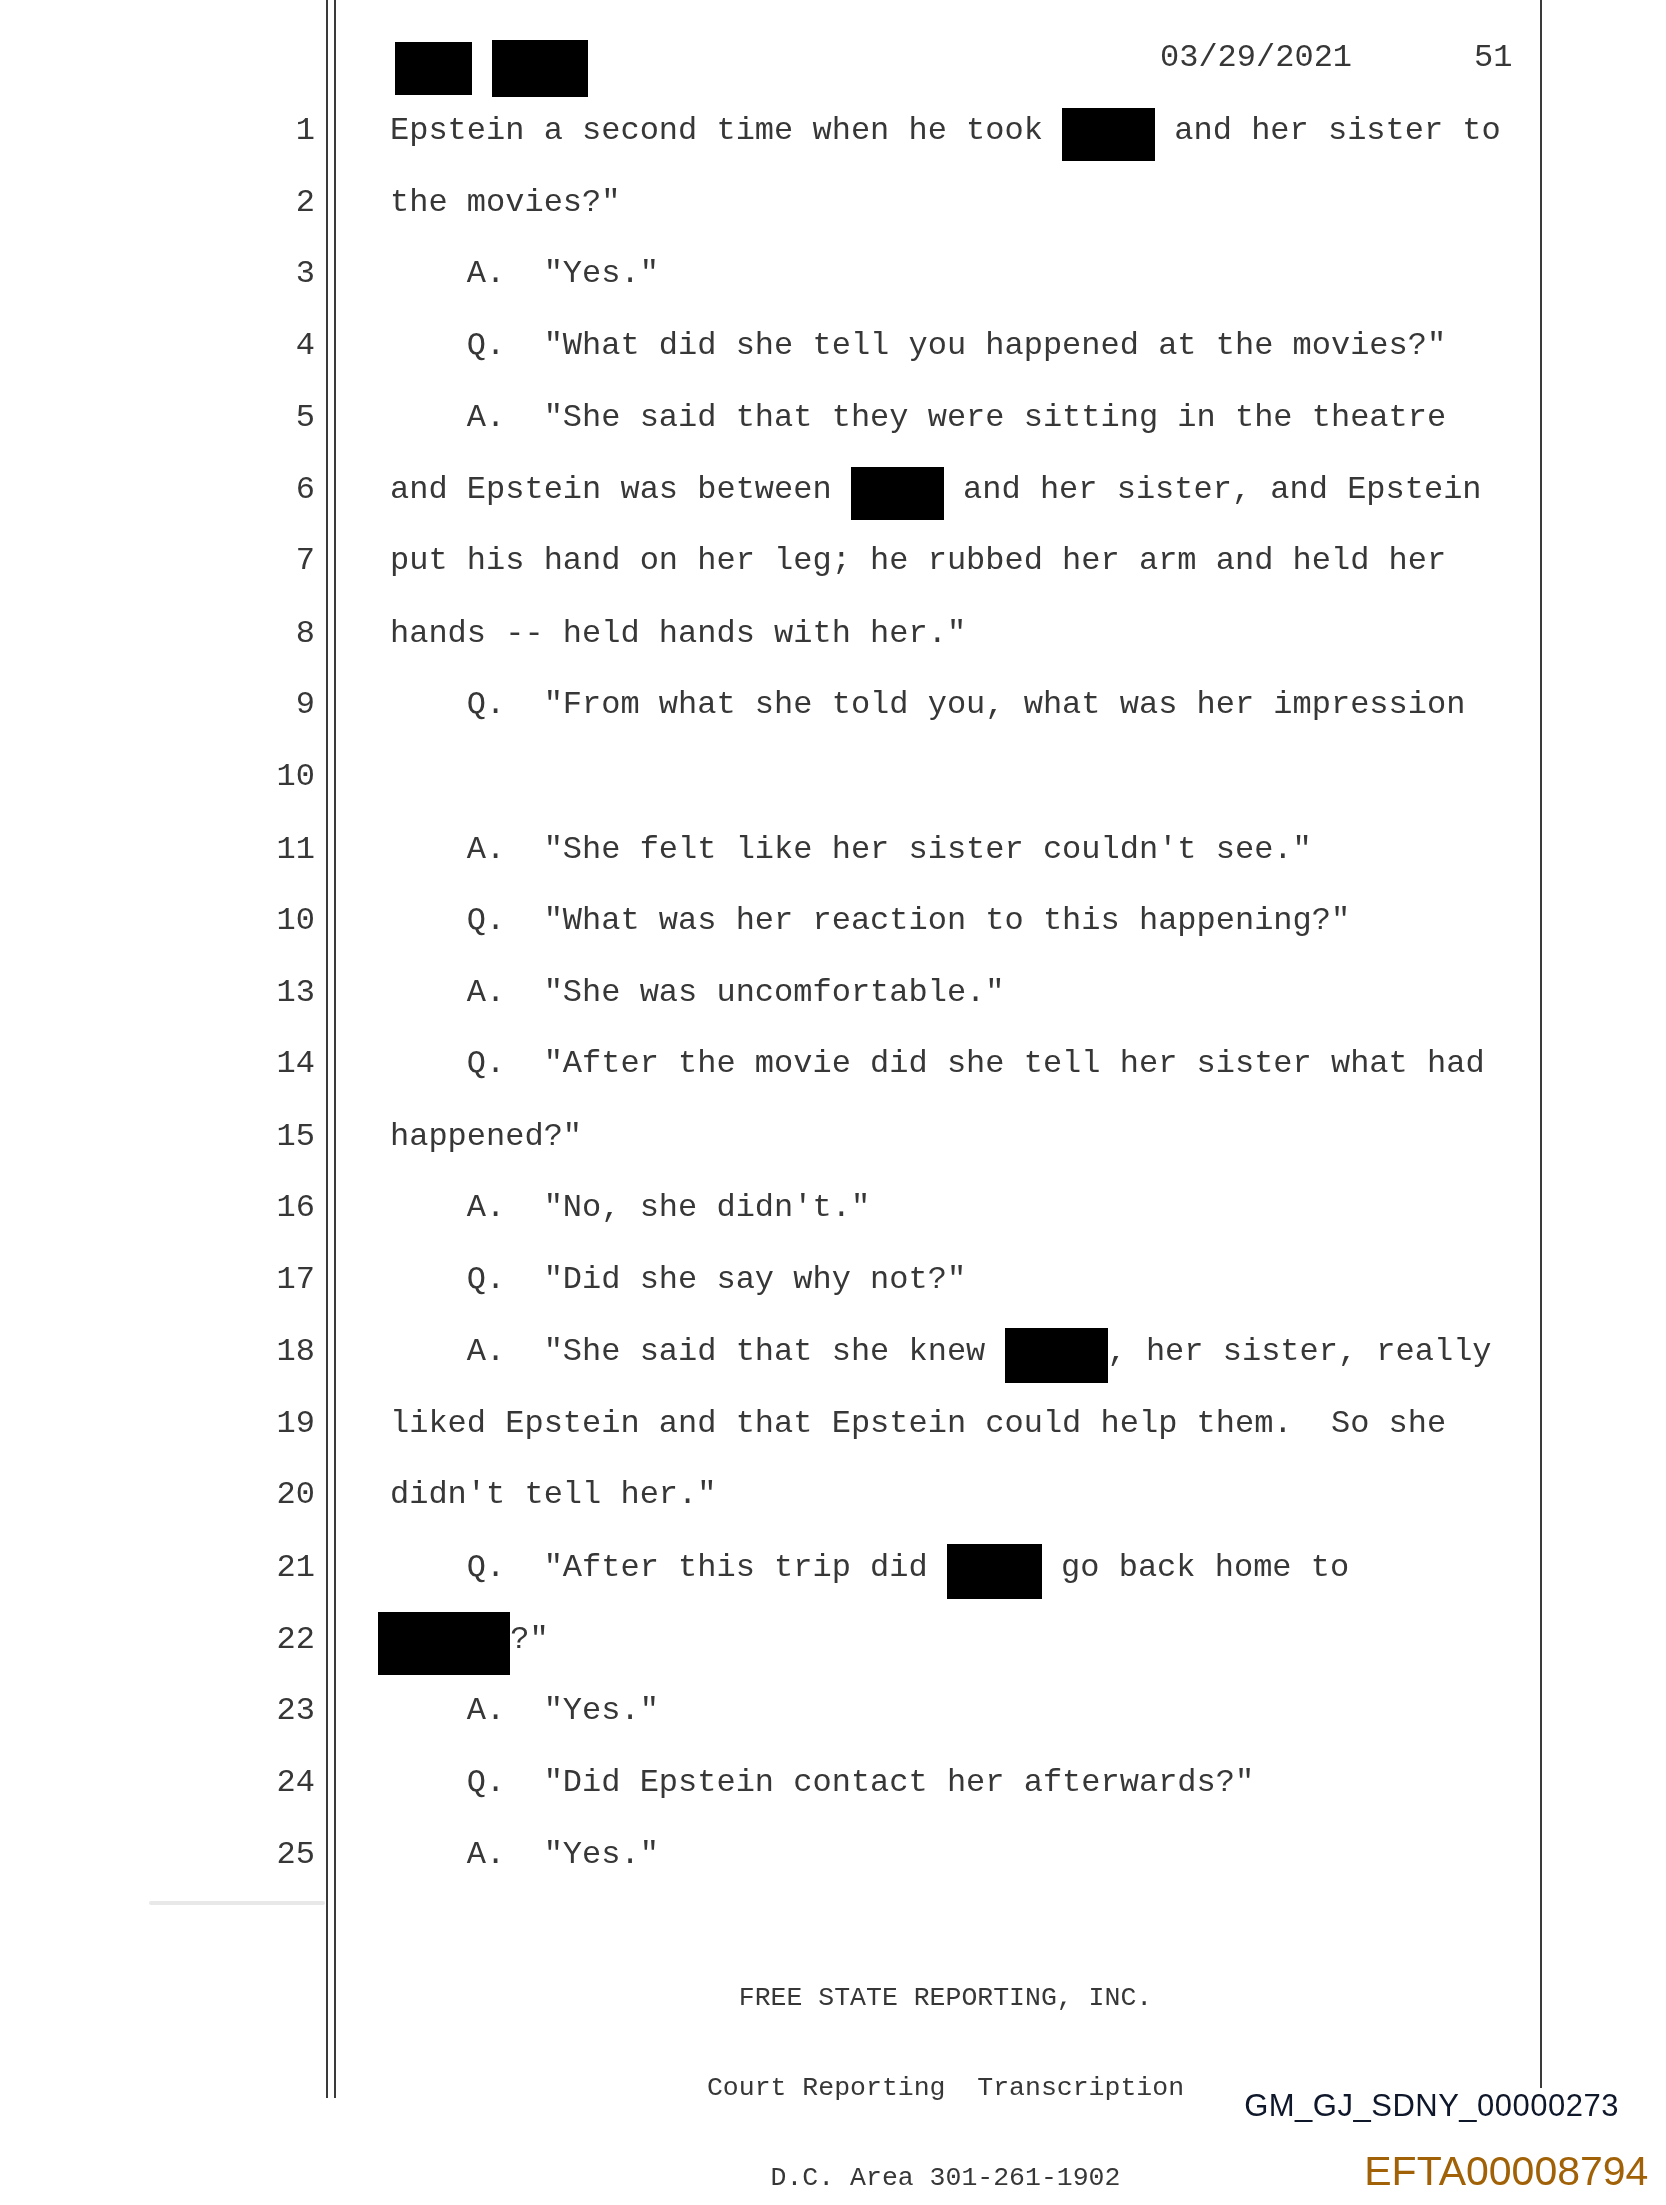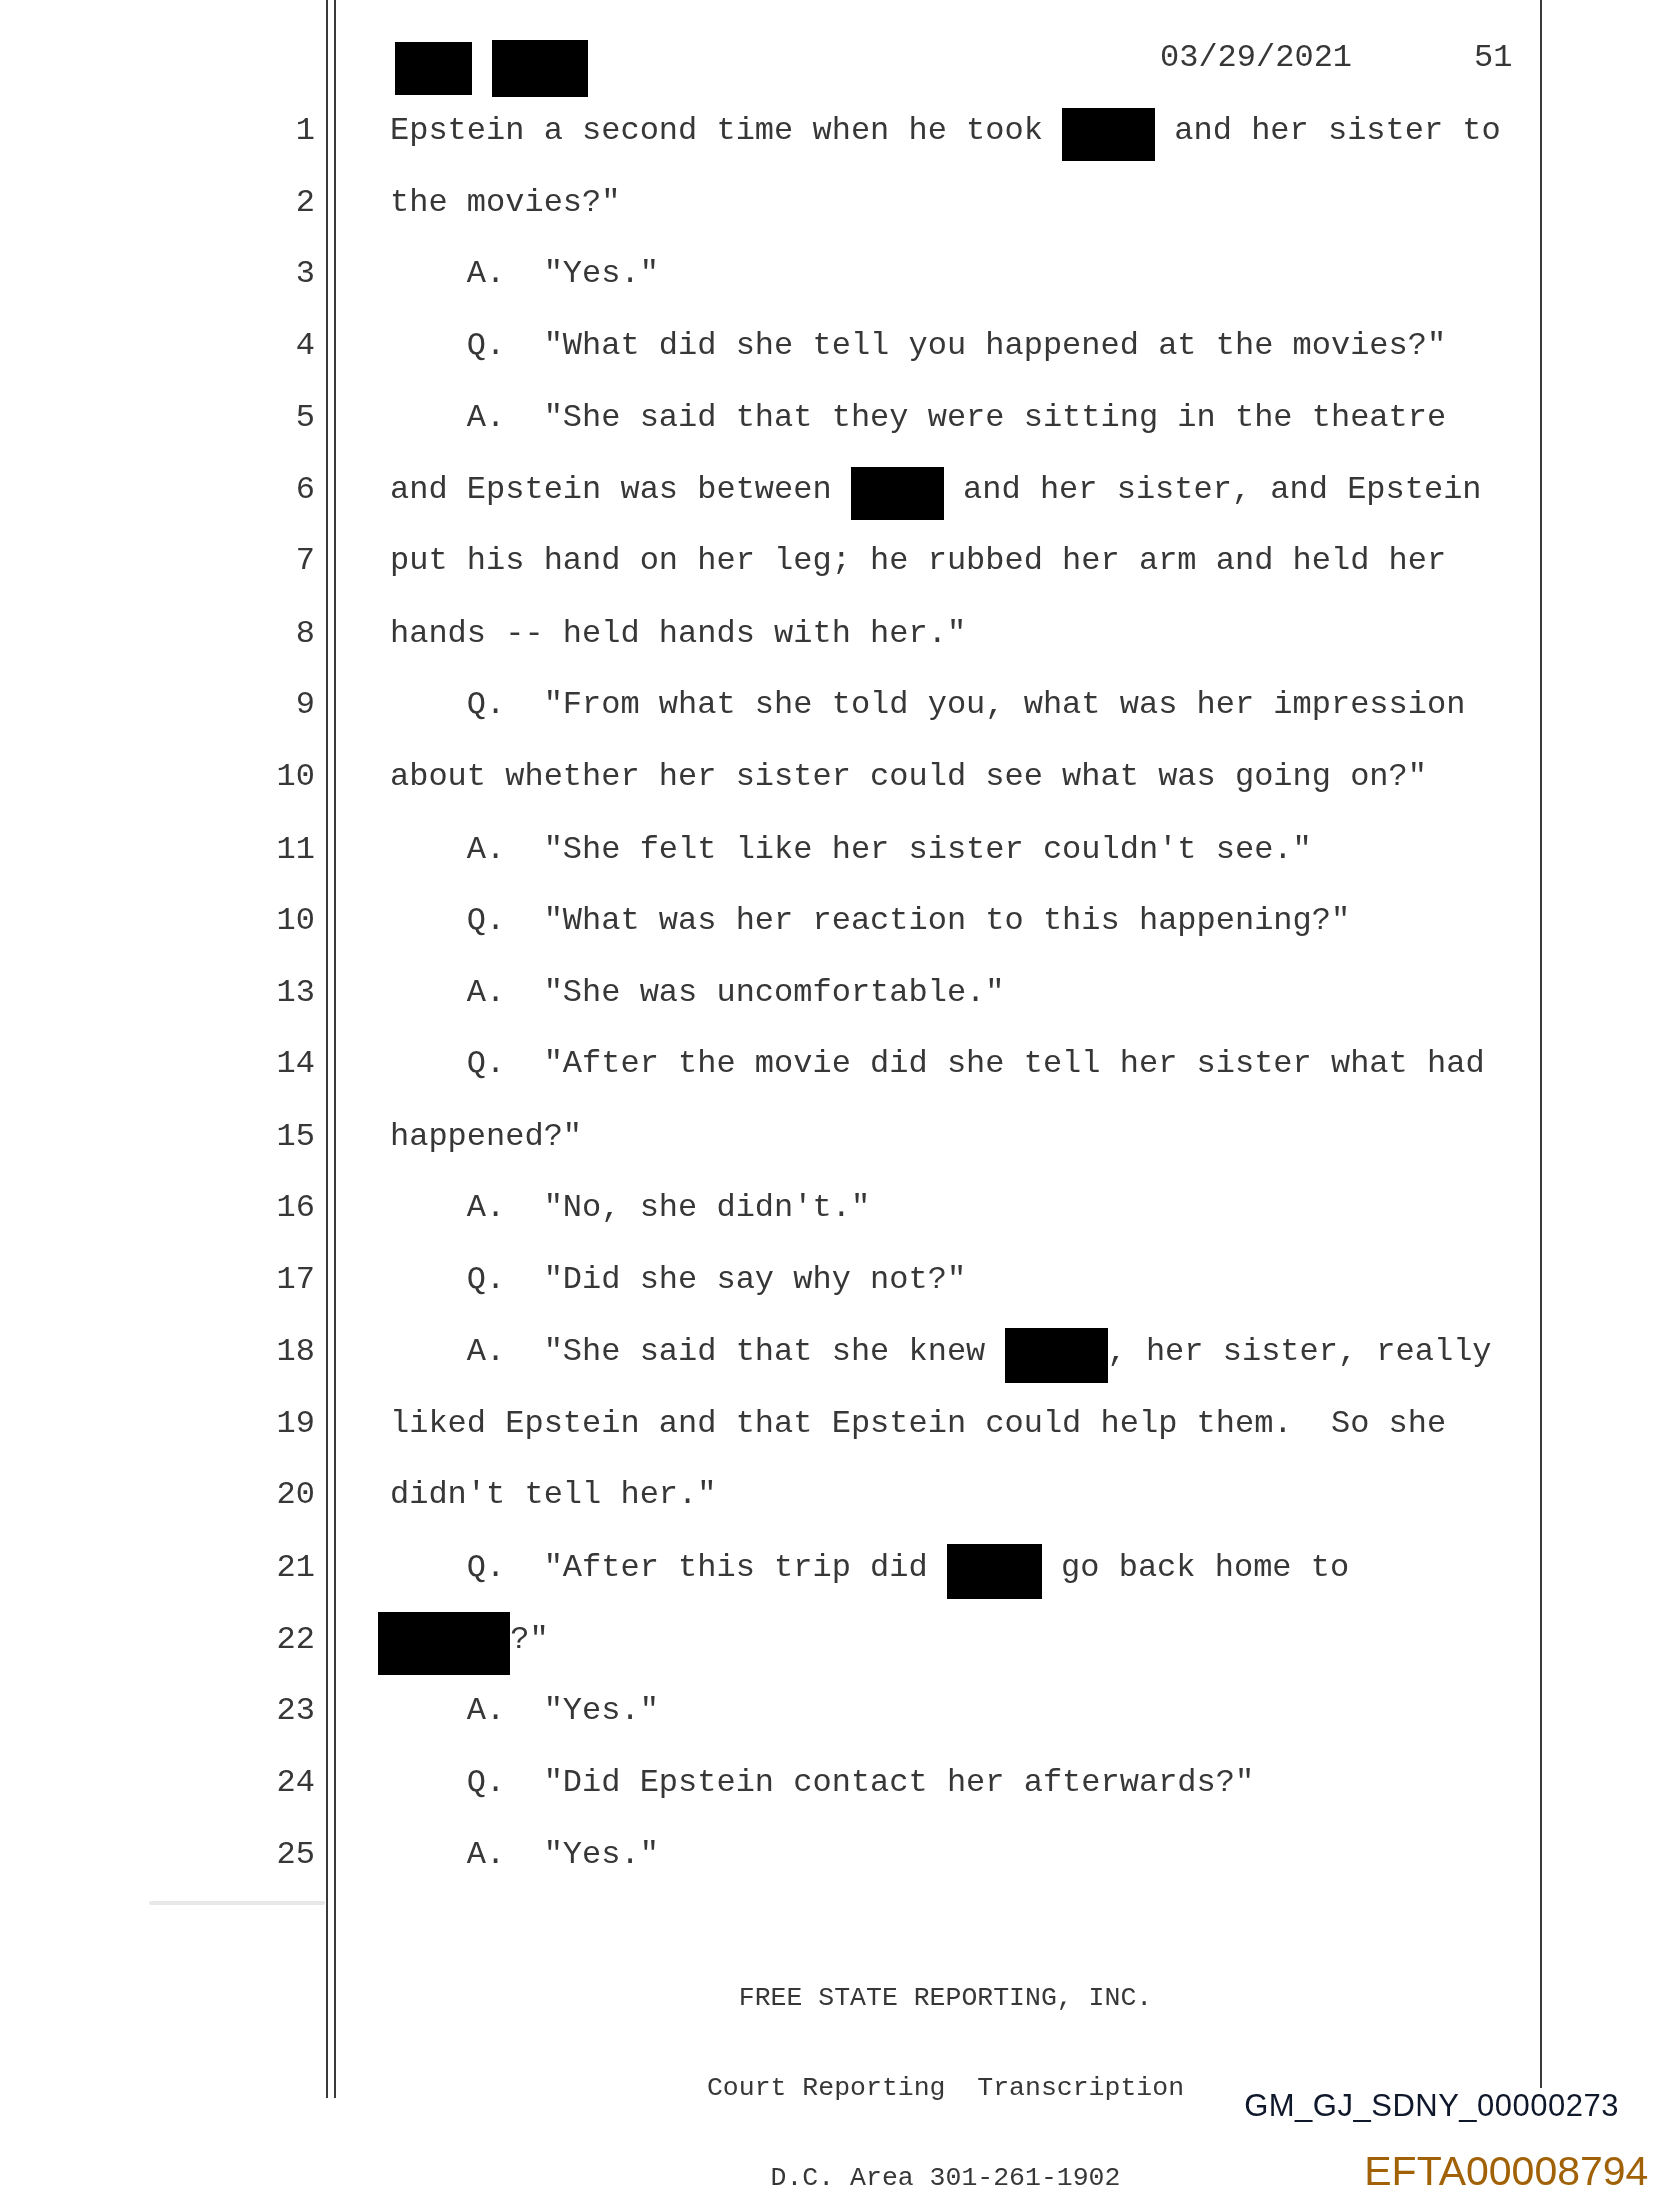--- a/index.html
+++ b/index.html
@@ -130,21 +130,20 @@
       <div class="row" style="top: 598px;">
         <span class="ln">8</span>
         <span class="txt"><span>hands -- held hands with her."</span></span>
       </div>
       <div class="row" style="top: 669px;">
         <span class="ln">9</span>
         <span class="txt"><span>    Q.  "From what she told you, what was her impression</span></span>
       </div>
       <div class="row" style="top: 741px;">
         <span class="ln">10</span>
-        <span class="txt"><span>about whether her sister could see what was going on?"</span></span>
       </div>
       <div class="row" style="top: 814px;">
         <span class="ln">11</span>
         <span class="txt"><span>    A.  "She felt like her sister couldn't see."</span></span>
       </div>
       <div class="row" style="top: 885px;">
         <span class="ln">10</span>
         <span class="txt"><span>    Q.  "What was her reaction to this happening?"</span></span>
       </div>
       <div class="row" style="top: 957px;">

